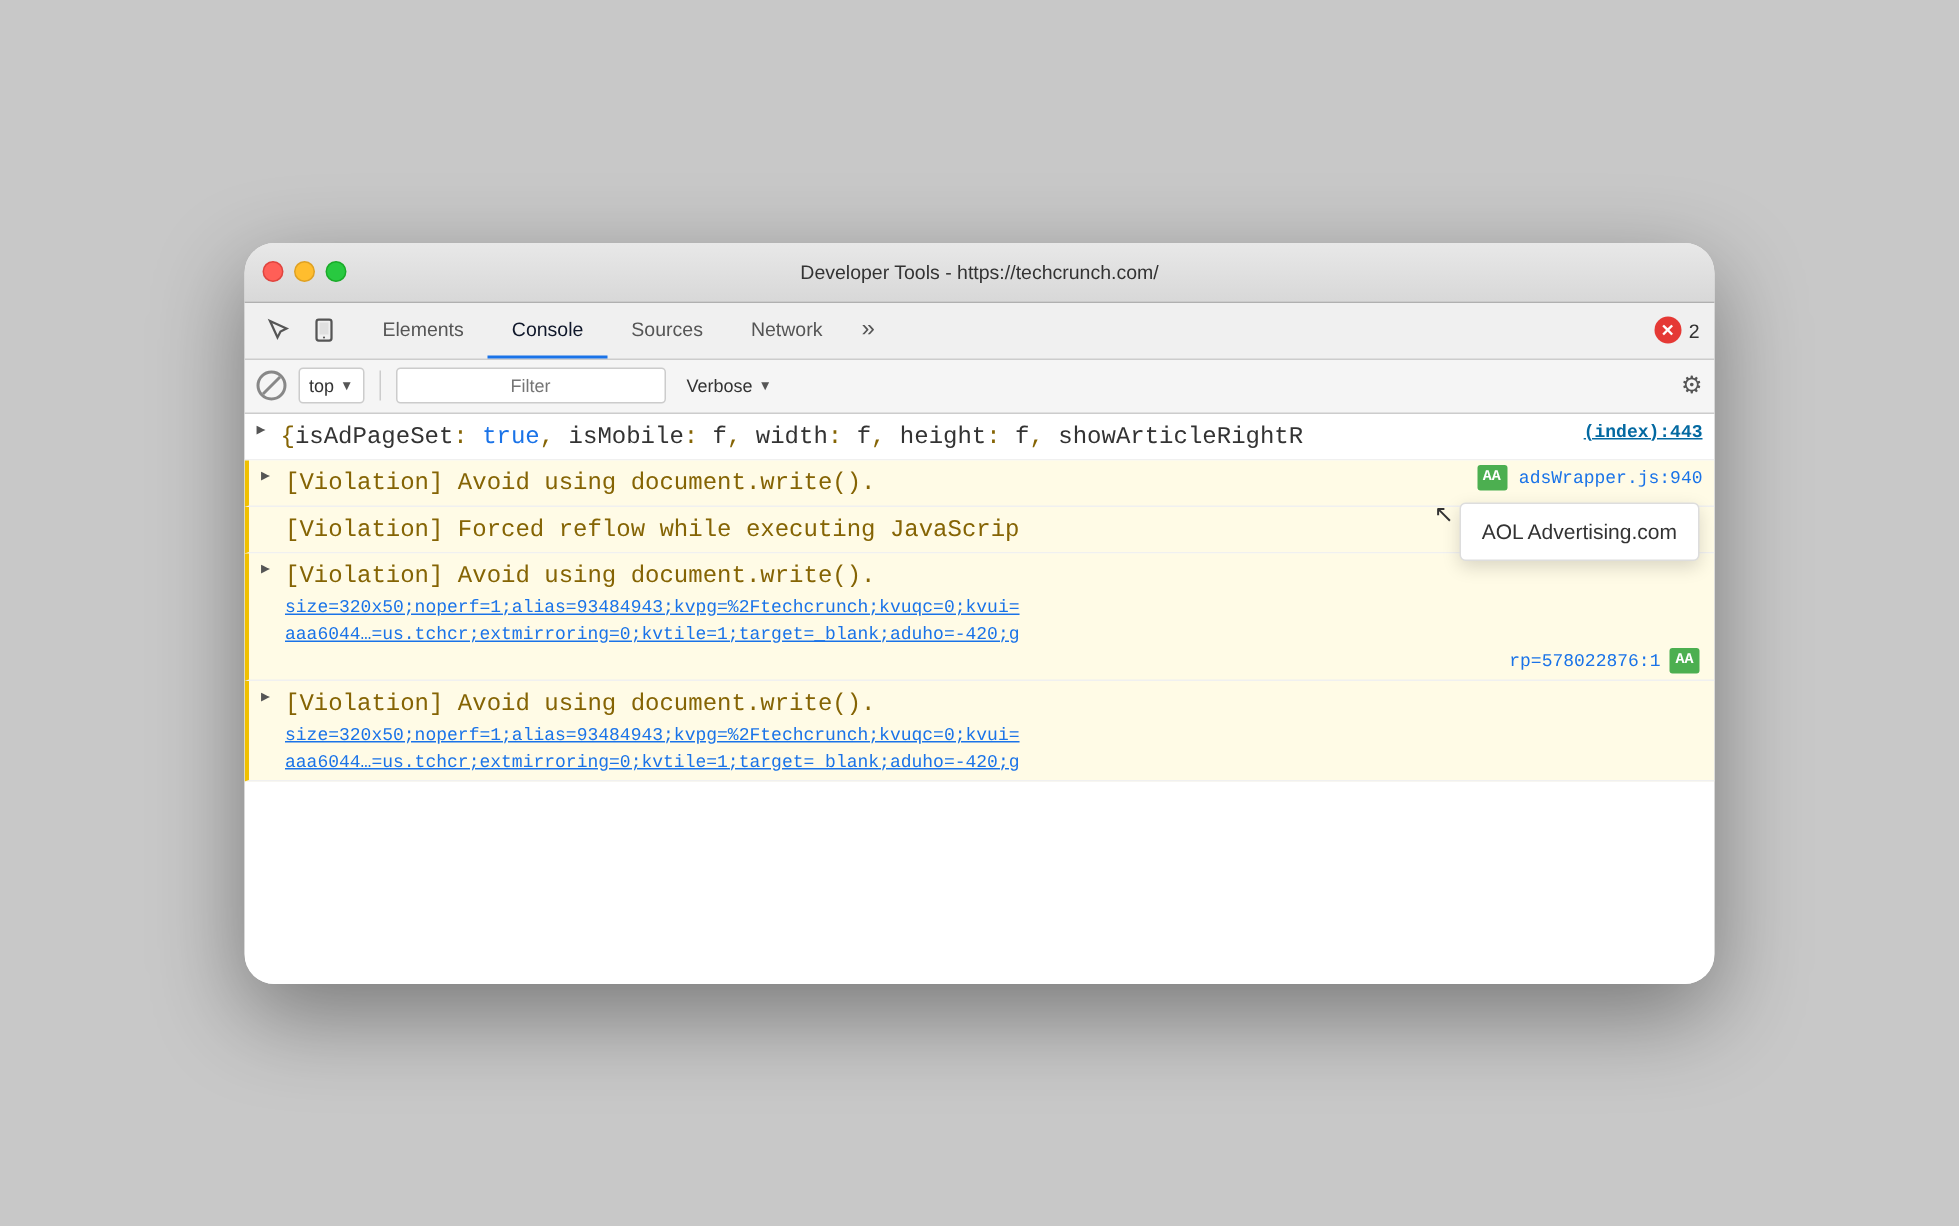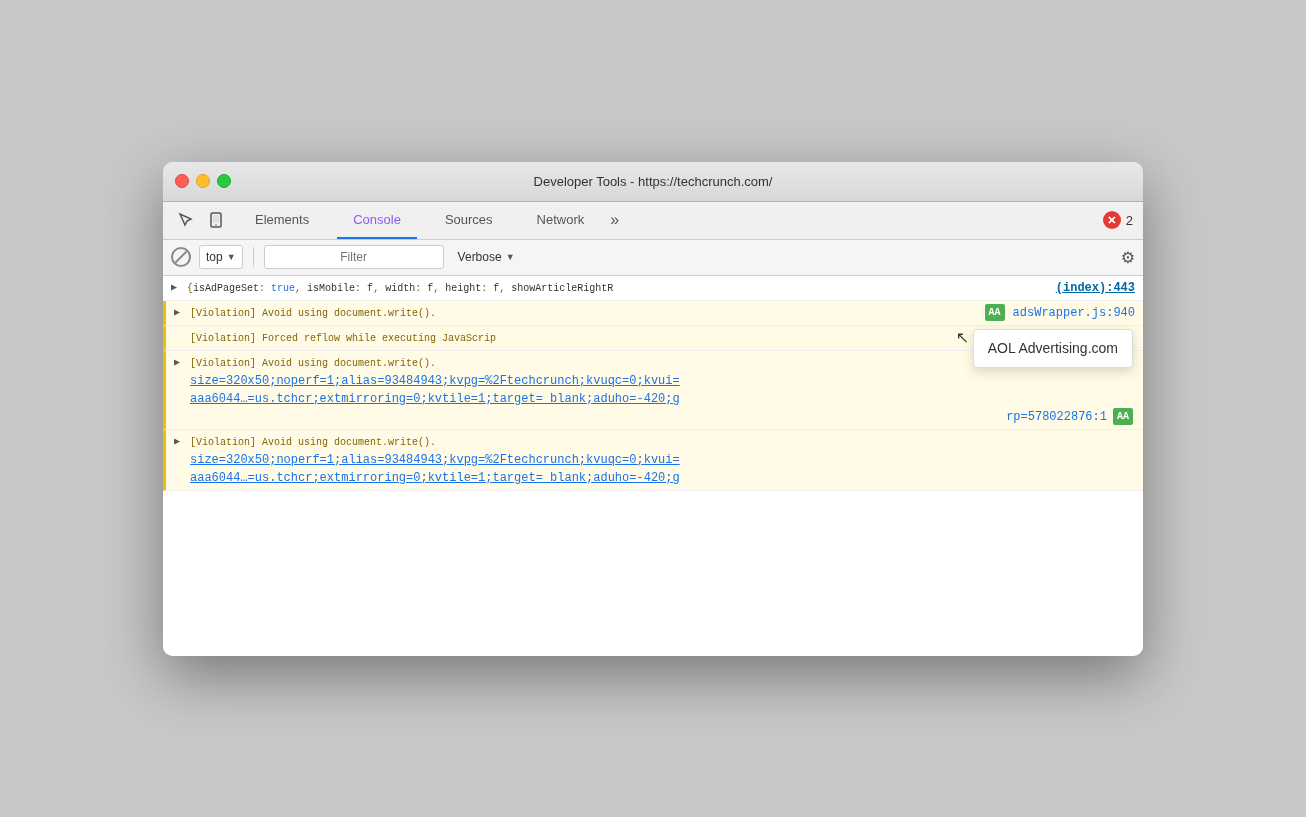--- a/index.html
+++ b/index.html
@@ -7,21 +7,21 @@
       background: #c8c8c8;
       display: flex;
       justify-content: center;
       align-items: center;
       min-height: 100vh;
       font-family: -apple-system, BlinkMacSystemFont, 'Helvetica Neue', Arial, sans-serif;
     }
     .window {
       width: 980px;
       background: #f5f5f5;
-      border-radius: 10px;
+      border-radius: 20px;
       box-shadow: 0 20px 60px rgba(0,0,0,0.4);
       overflow: hidden;
     }
     .titlebar {
       background: linear-gradient(to bottom, #e8e8e8, #d8d8d8);
       height: 40px;
       display: flex;
       align-items: center;
       padding: 0 12px;
       position: relative;
@@ -67,34 +67,34 @@
       border-radius: 4px;
       cursor: pointer;
       color: #555;
       font-size: 15px;
     }
     .tabs {
       display: flex;
       align-items: flex-end;
       height: 38px;
       margin-left: 6px;
-      gap: 12px;
+      gap: 0;
     }
     .tab {
       padding: 6px 16px;
       font-size: 13px;
       color: #555;
       cursor: pointer;
       border-bottom: 2px solid transparent;
       height: 38px;
       display: flex;
       align-items: center;
     }
     .tab.active {
-      color: #8b5cf6;
+      color: #0f172a;
       border-bottom: 2px solid #1a73e8;
       font-weight: 500;
     }
     .more-btn {
       font-size: 16px;
       color: #555;
       cursor: pointer;
       padding: 0 6px;
       display: flex;
       align-items: center;
@@ -231,21 +231,21 @@
       cursor: pointer;
     }
     .file-link {
       color: #1a73e8;
       cursor: pointer;
       float: right;
       font-size: 12px;
     }
     .console-text {
       color: #856404;
-      font-size: 10px;
+      font-size: 16px;
     }
     .console-text .key { color: #333; }
     .console-text .val-true { color: #1a73e8; }
     .console-text .val-f { color: #333; }
     .index-link {
       float: right;
       color: #0369a1;
       text-decoration: underline;
       cursor: pointer;
       font-size: 12px;

